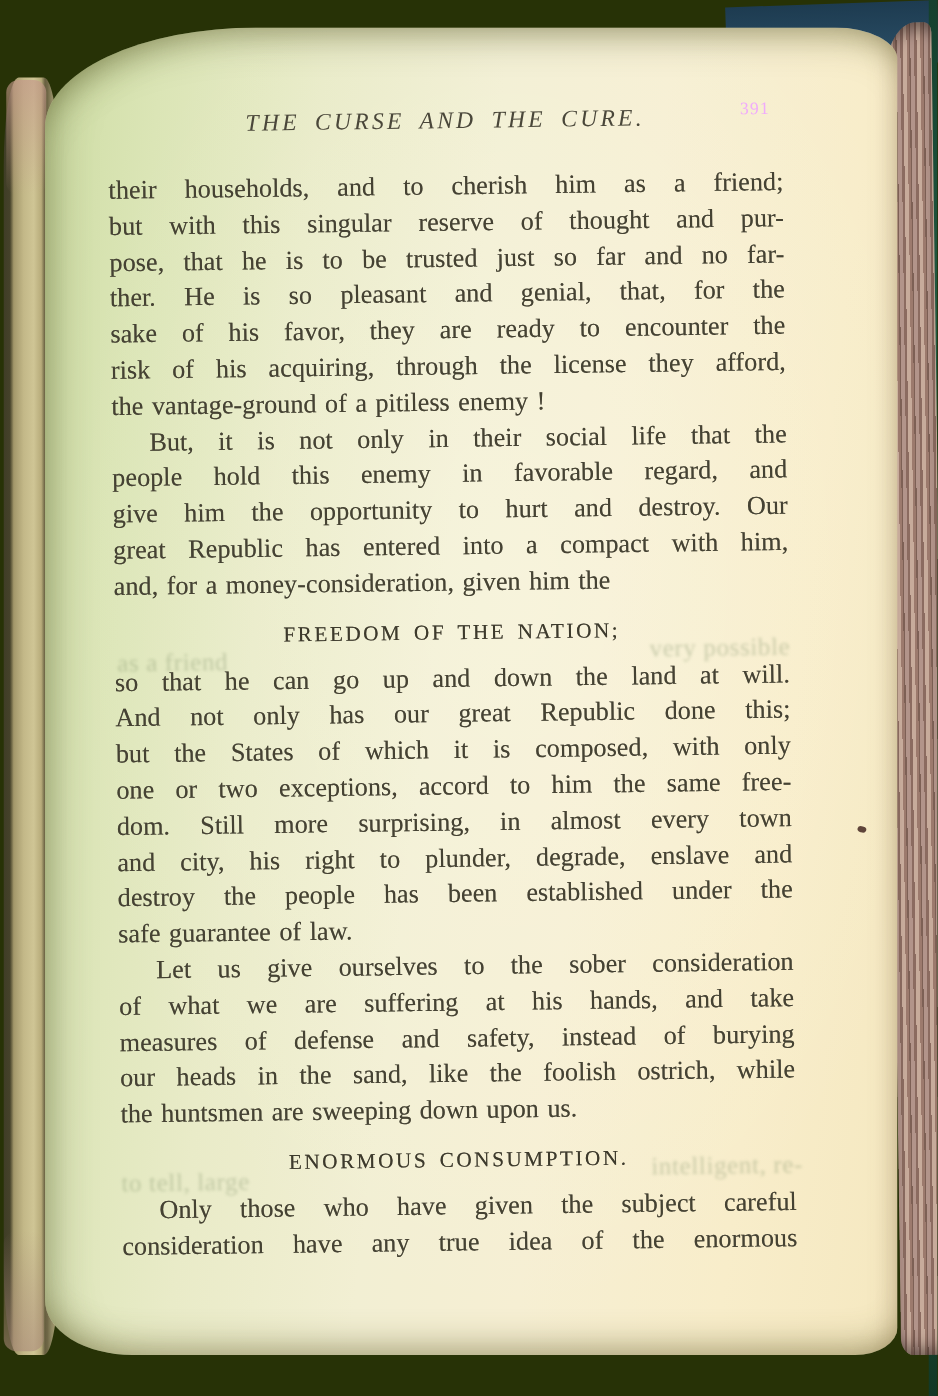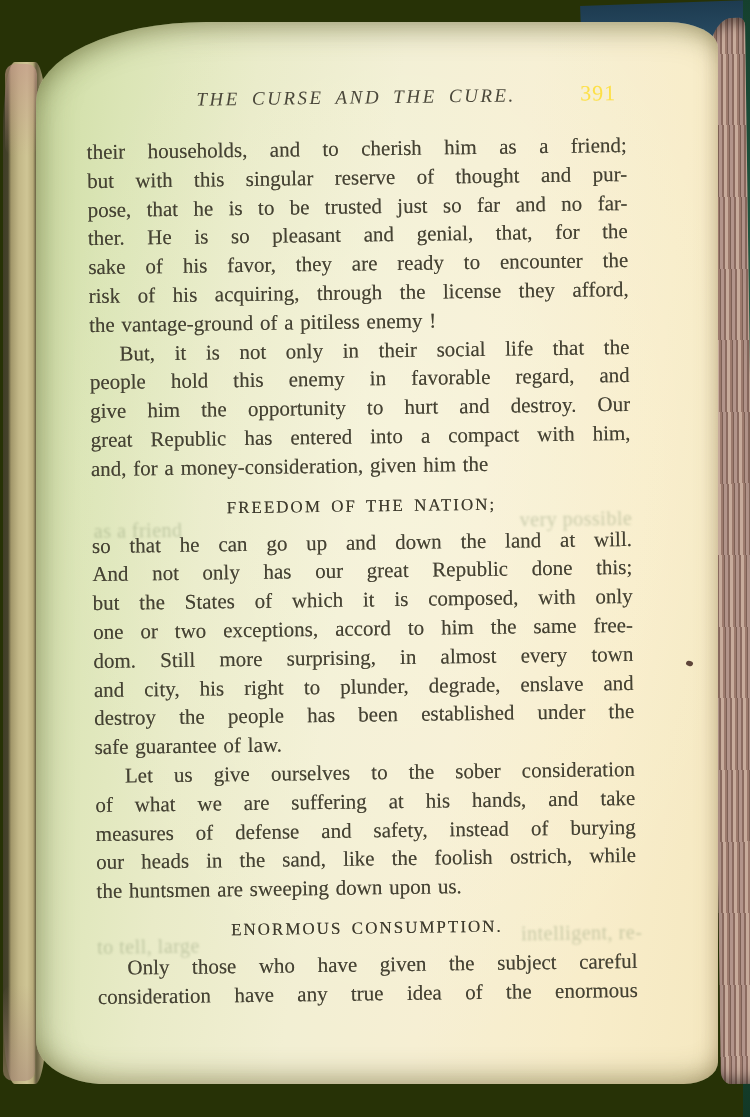--- a/index.html
+++ b/index.html
@@ -83,21 +83,21 @@
   .running-head {
     position:relative; height:24px; z-index:1;
   }
   .head-title {
     position:absolute; left:50%; transform:translateX(-50%);
     font-style:italic; font-size:19px; letter-spacing:2.5px; word-spacing:5px;
     color:#4a473a; white-space:nowrap;
   }
   .page-num {
     position:absolute; right:10px; top:-3px;
-    font-size:22px; letter-spacing:1px; color:#fde047;
+    font-size:14px; letter-spacing:1px; color:#f0abfc;
   }
   .content { position:relative; z-index:1; margin-top:24px; }
   .paragraph { margin:0; }
   .line {
     font-size:21px; line-height:28.8px; white-space:normal;
     text-align:justify; text-align-last:justify;
     word-spacing:1.5px;
     text-shadow:0 0 .4px rgba(60,56,45,.55);
   }
   .line.last { text-align:left; text-align-last:left; }

